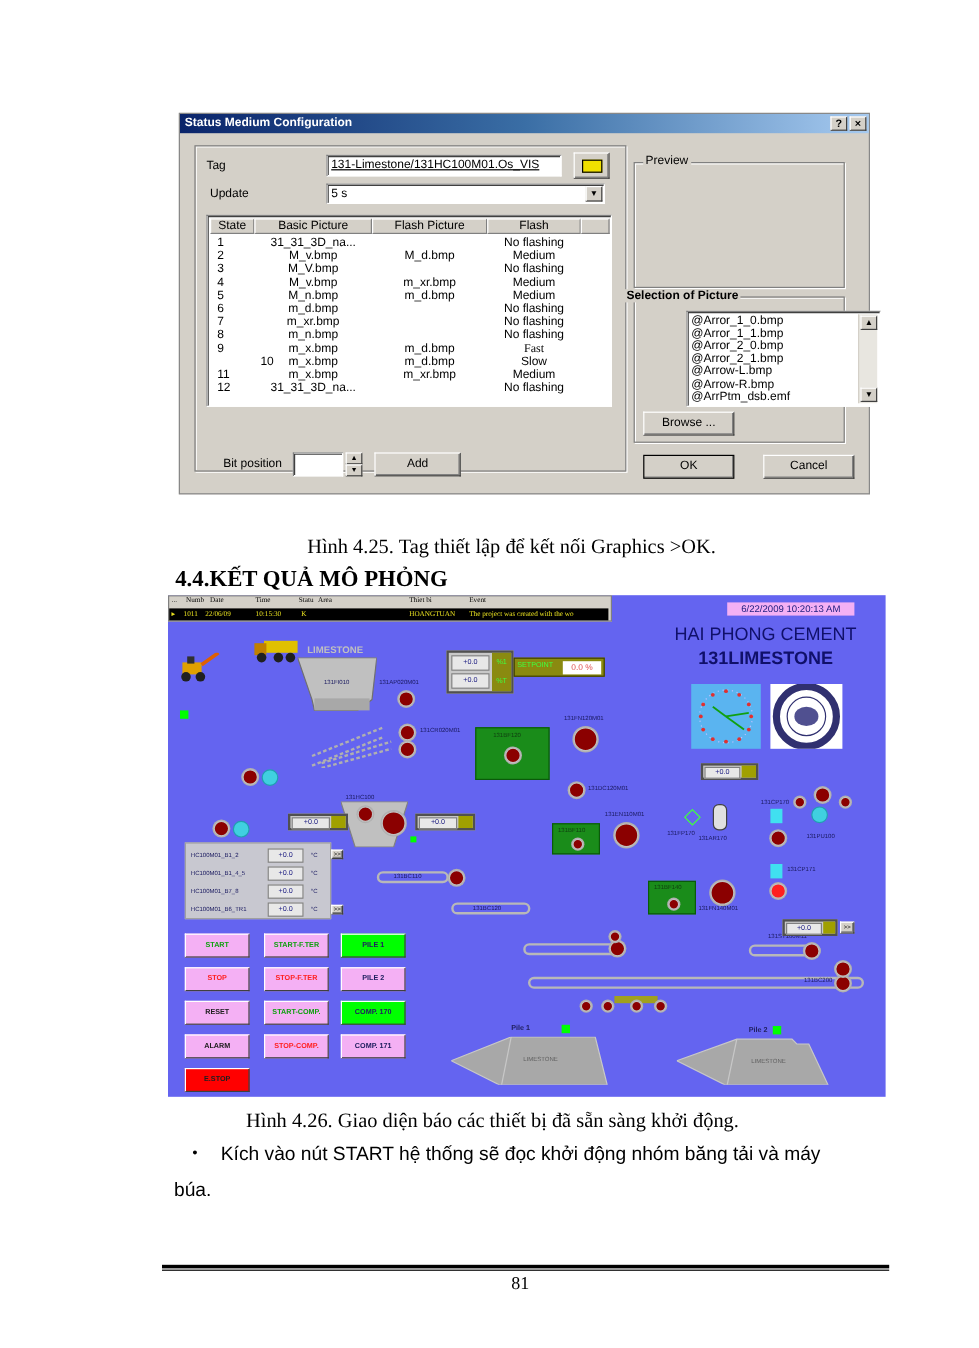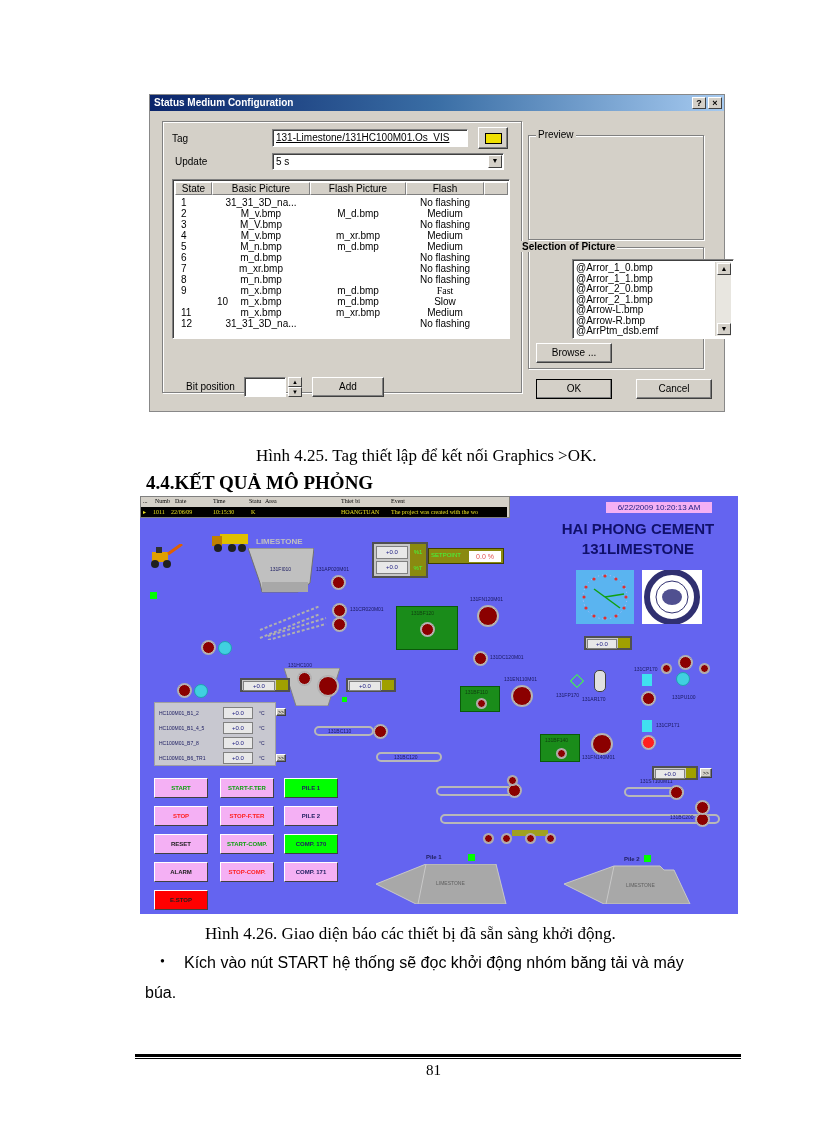--- a/index.html
+++ b/index.html
@@ -202,21 +202,21 @@
       <span style="position:absolute; left:12px;">1011</span>
       <span style="position:absolute; left:30px;">22/06/09</span>
       <span style="position:absolute; left:72px;">10:15:30</span>
       <span style="position:absolute; left:110px;">K</span>
       <span style="position:absolute; left:200px;">HOANGTUAN</span>
       <span style="position:absolute; left:250px;">The project was created with the wo</span>
     </div>
   </div>
 
   <div class="abs" style="left:466px; top:6px; width:106px; height:11px; background:#f4b0f4; font-family:'Liberation Sans',sans-serif; font-size:8px; color:#202080; text-align:center; line-height:11px;">6/22/2009 10:20:13 AM</div>
-  <div class="abs" style="left:400px; top:24px; width:196px; text-align:center; font-family:'Liberation Sans',sans-serif; font-weight:bold; font-size:15px; color:#10106a;">HAI PHONG CEMENT</div>
+  <div class="abs" style="left:400px; top:24px; width:196px; text-align:center; font-family:'Liberation Sans',sans-serif; font-weight:normal; font-size:15px; color:#10106a;">HAI PHONG CEMENT</div>
   <div class="abs" style="left:400px; top:44px; width:196px; text-align:center; font-family:'Liberation Sans',sans-serif; font-weight:bold; font-size:15px; color:#10106a;">131LIMESTONE</div>
 
   <div class="abs" style="left:436px; top:74px; width:58px; height:54px; background:#5ab4f0;">
     <svg width="58" height="54">
       <circle cx="29" cy="27" r="22" fill="none" stroke="#c0c0ff" stroke-dasharray="1 3"></circle>
       <g fill="#e03030">
         <circle cx="29" cy="6" r="1.6"></circle>
           <circle cx="40" cy="9" r="1.6"></circle>
           <circle cx="48" cy="17" r="1.6"></circle>
           <circle cx="50" cy="27" r="1.6"></circle>

